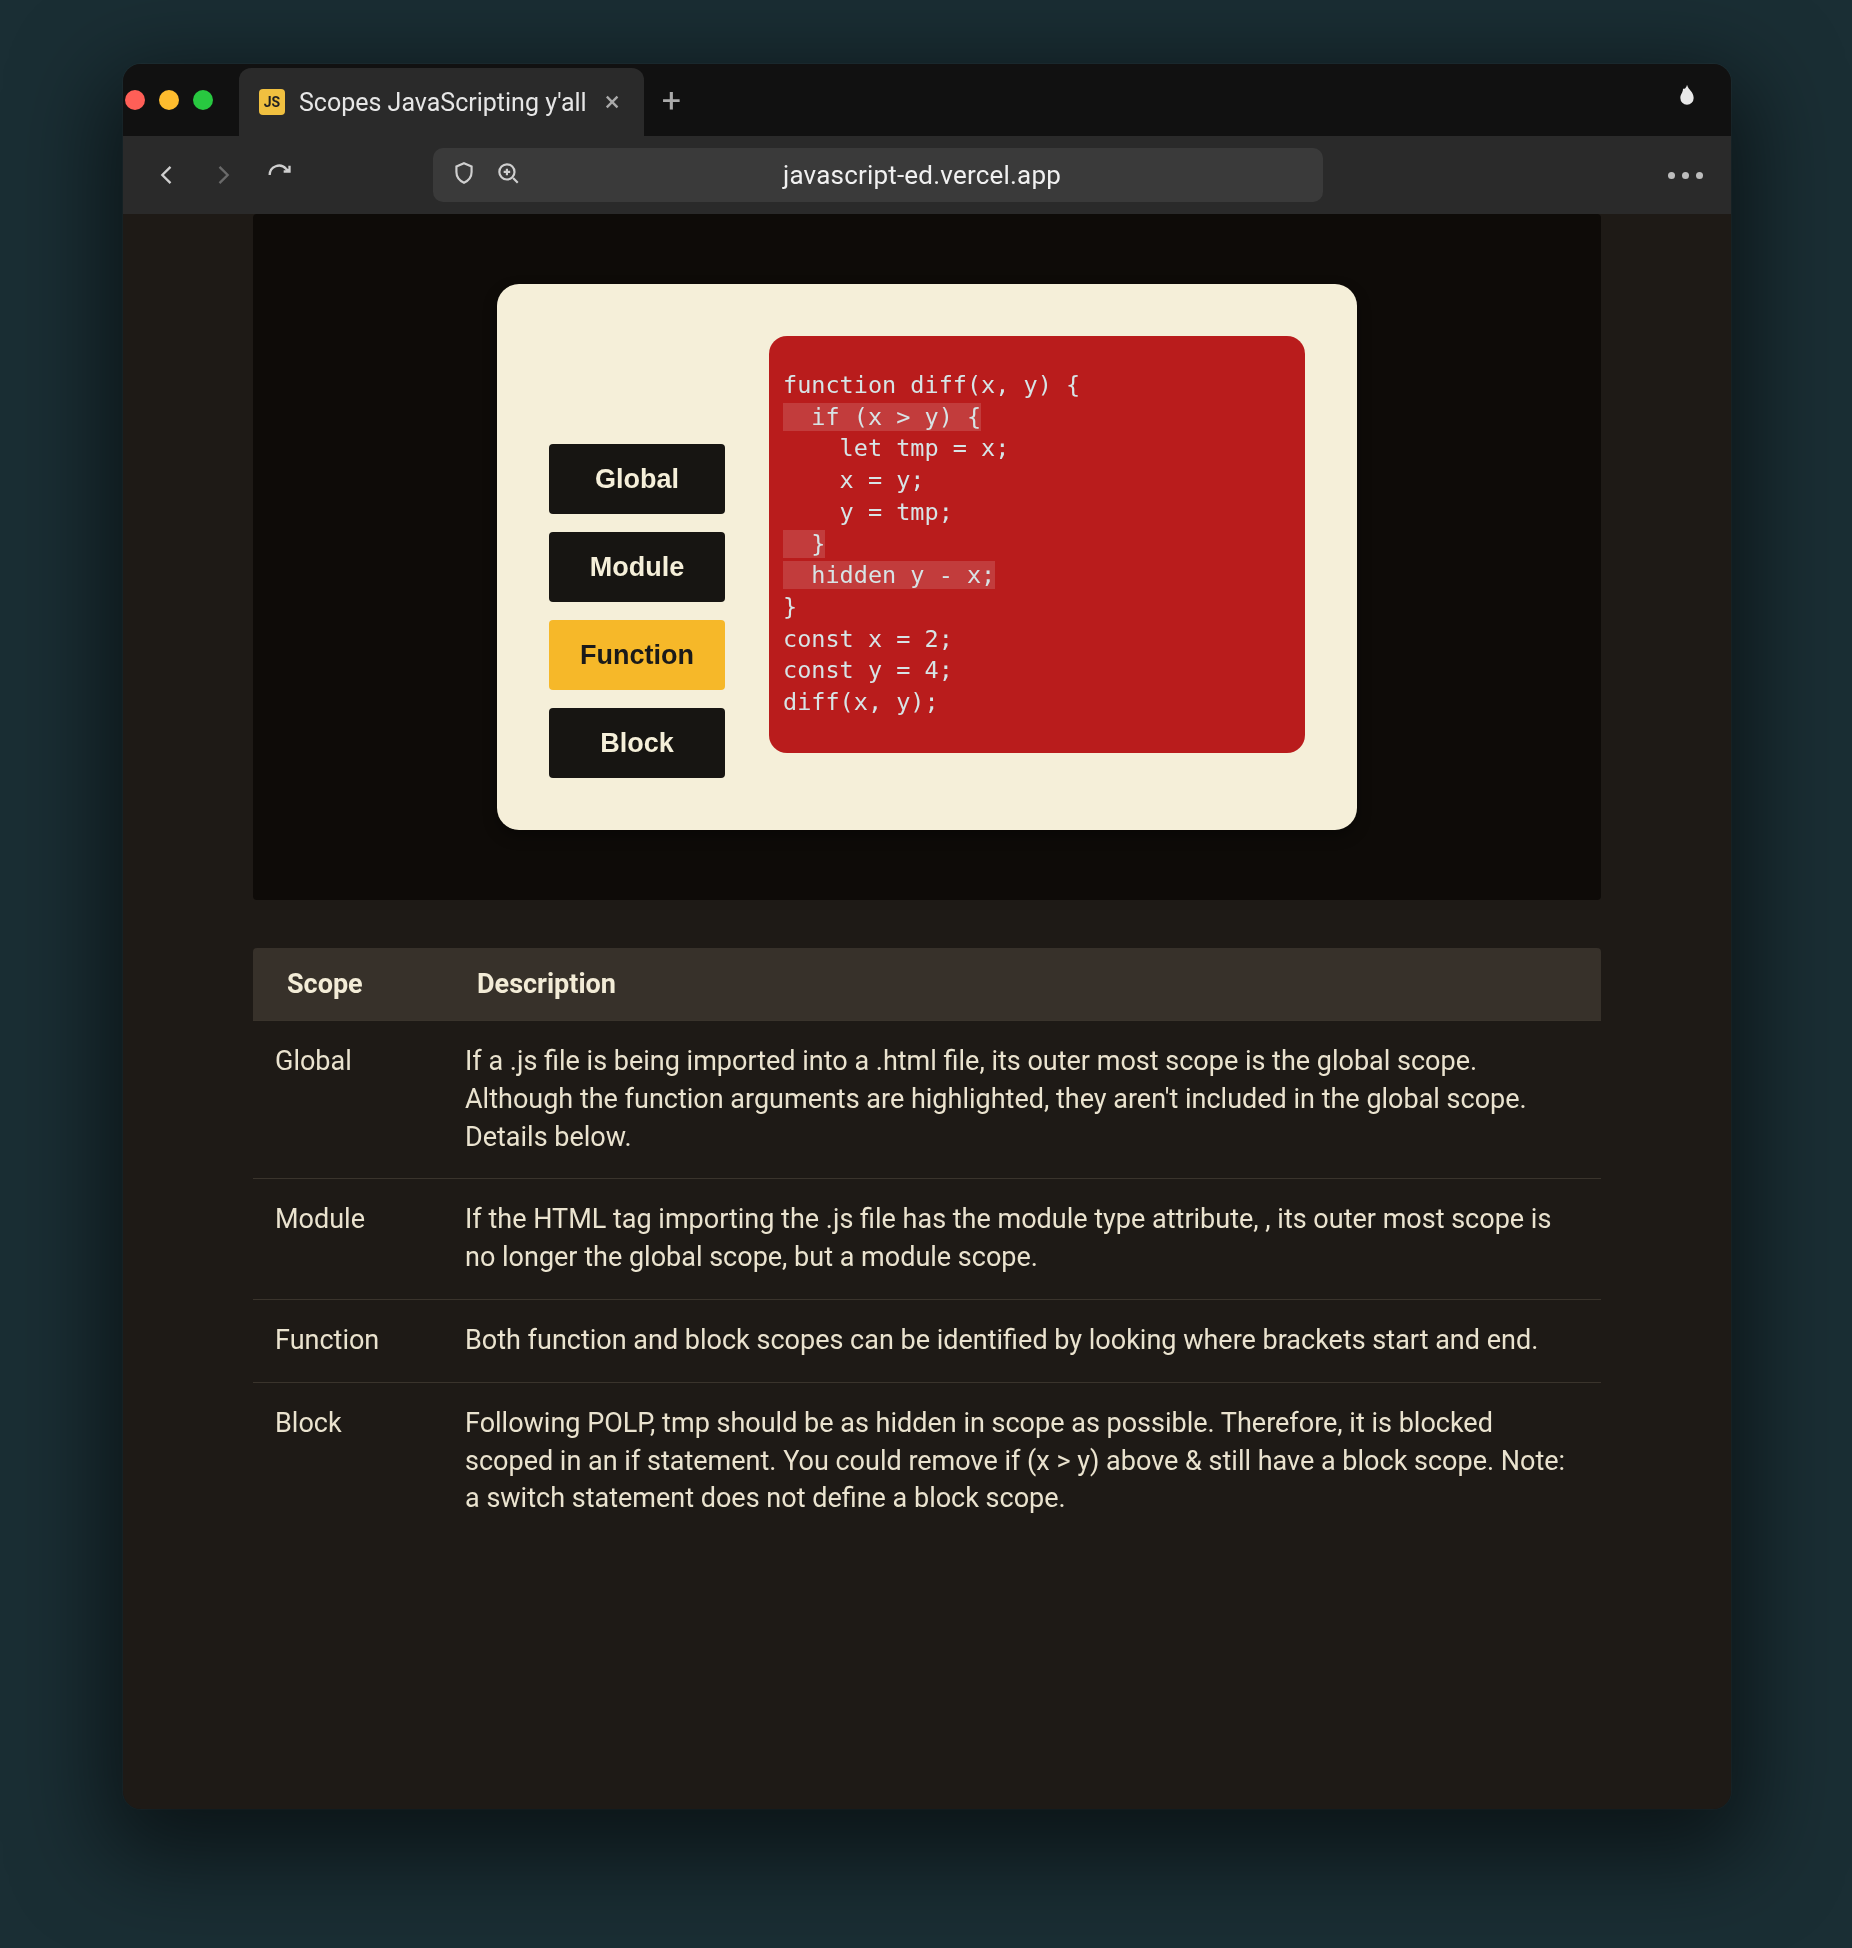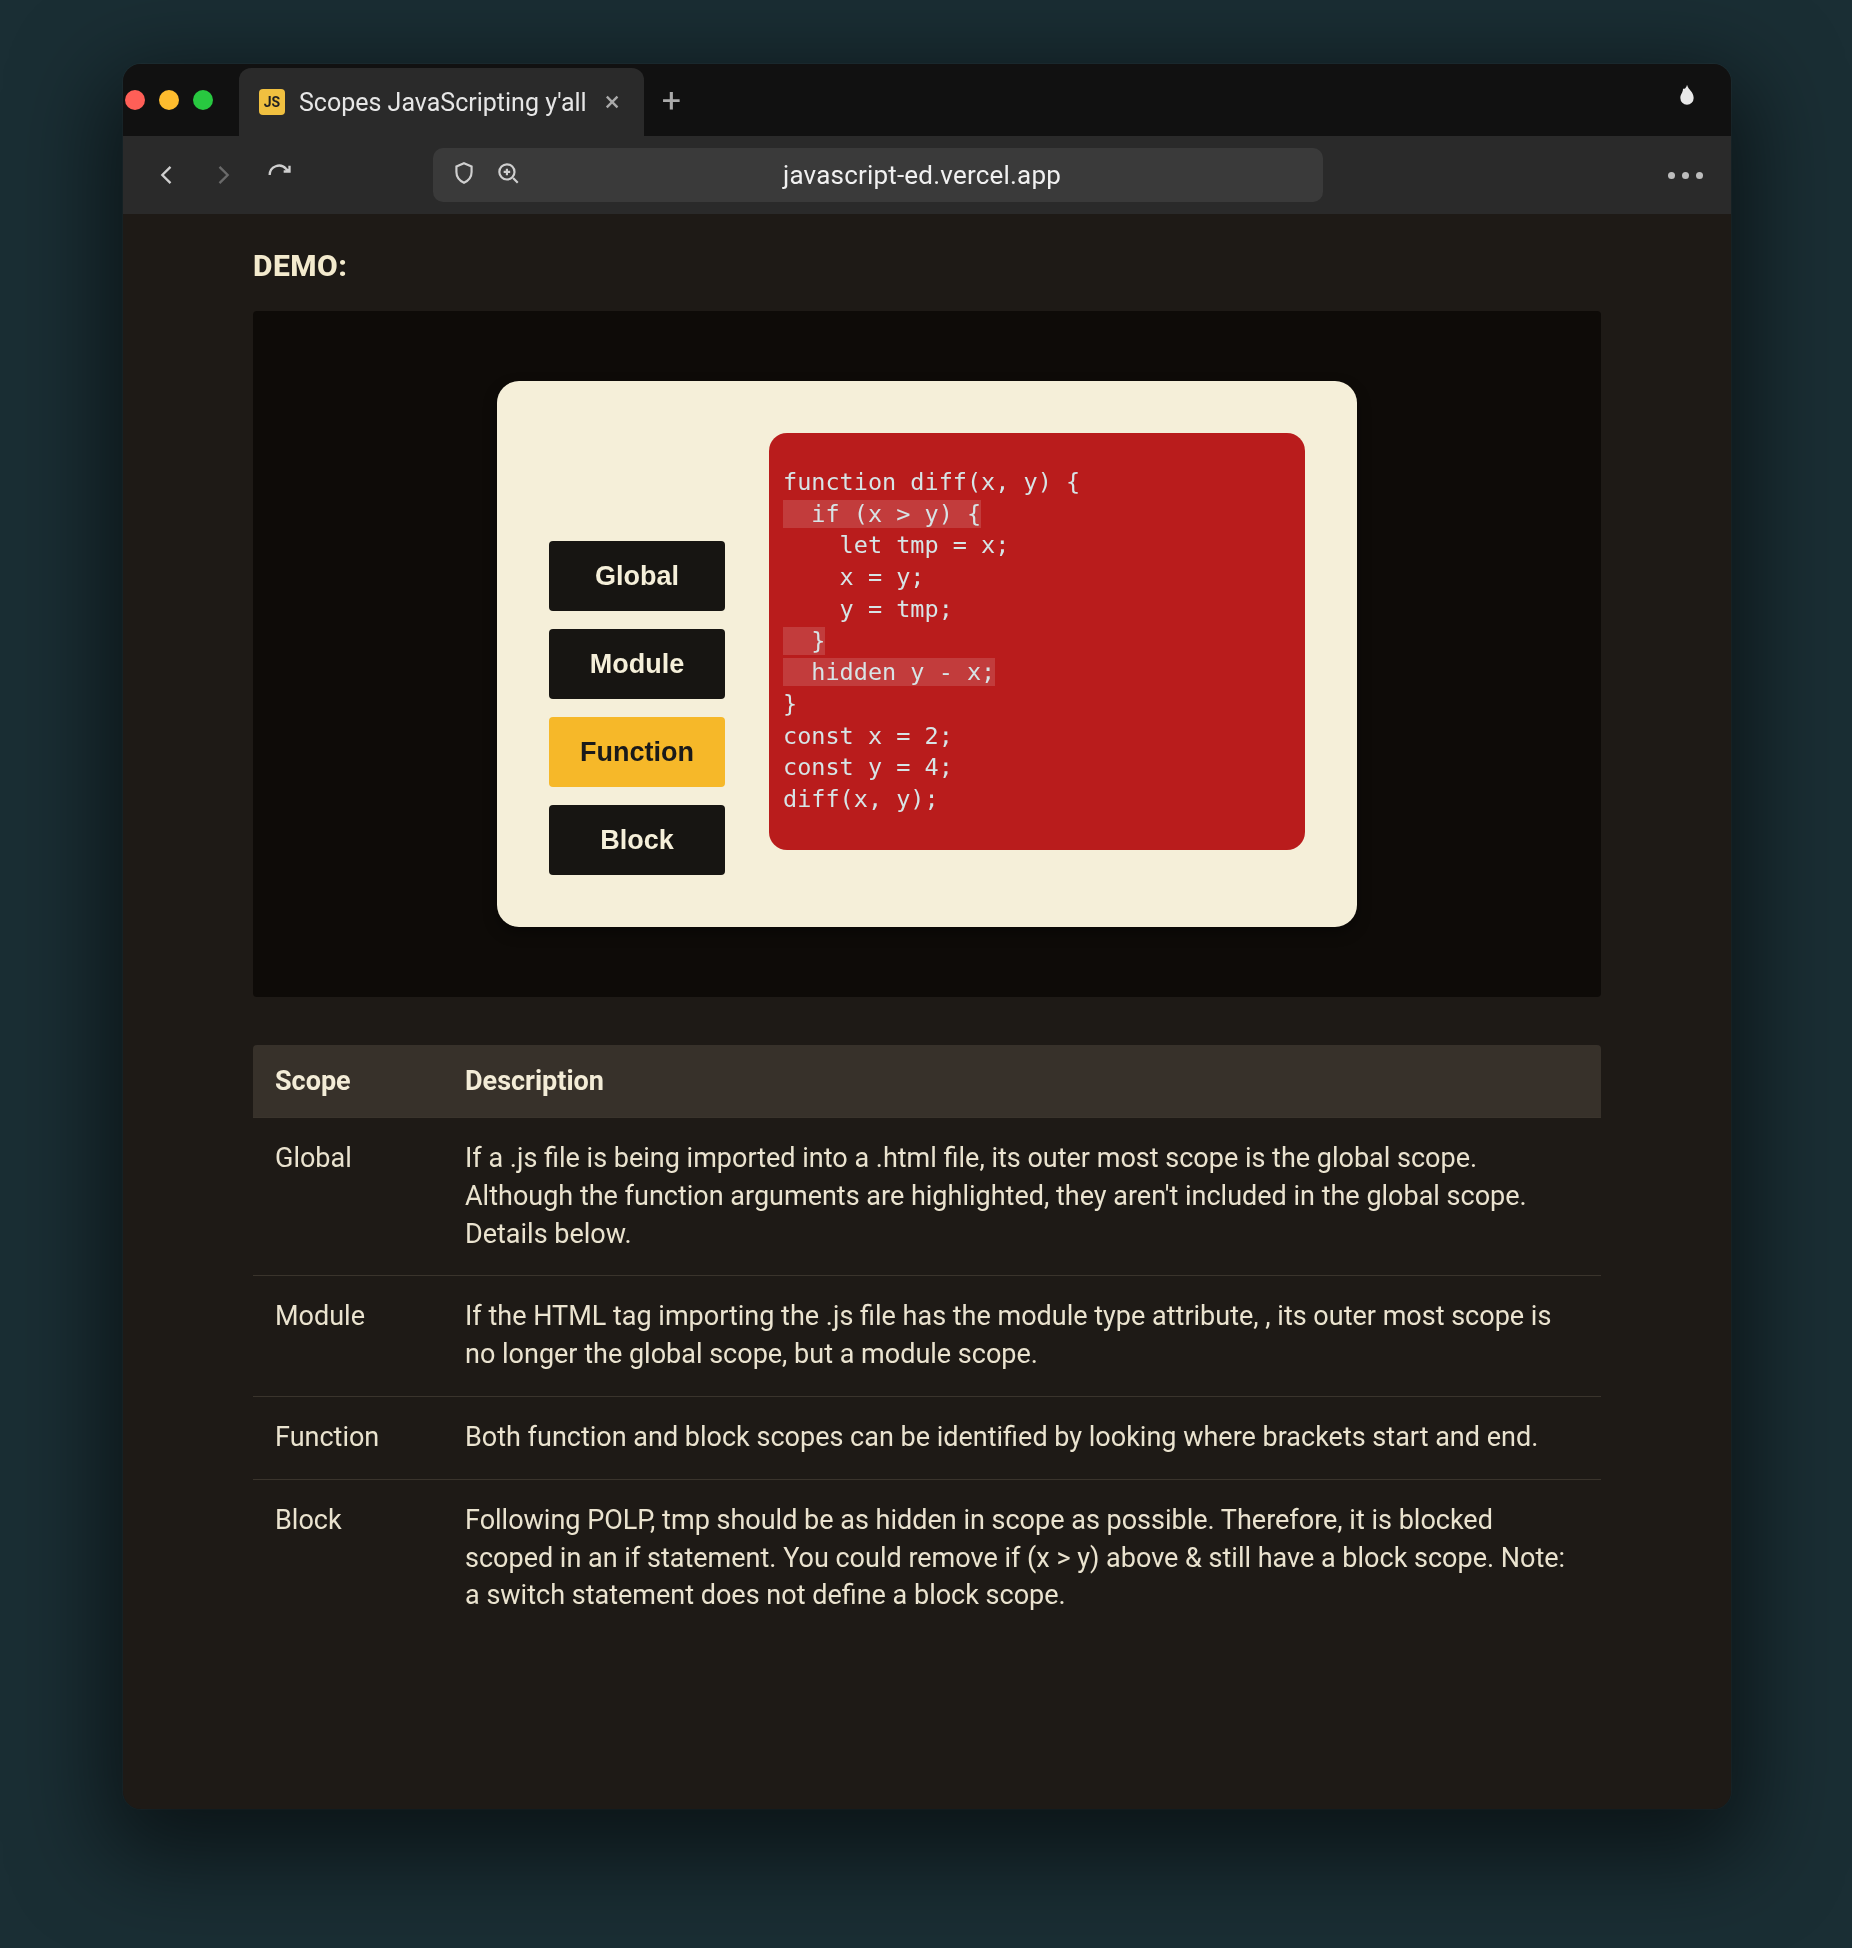--- a/index.html
+++ b/index.html
@@ -87,21 +87,21 @@
     color:#d7e4e6; font-family:Menlo,Consolas,monospace; font-size:23.5px;
     line-height:1.35; width:538px;
   }
   .code-box .hl { background:rgba(255,255,255,0.14); }
   .code-box .line { white-space:pre; display:block; }
 
   
   .scope-table { width:100%; margin-top:48px; border-collapse:collapse; font-size:27px;}
   .scope-table thead th {
     background:#37312a; color:#f3ecd7; text-align:left; font-weight:700;
-    padding:20px 22px;
+    padding:20px 34px;
     margin-top:24px;
   }
   .scope-table thead th:first-child{ border-top-left-radius:4px;}
   .scope-table thead th:last-child { border-top-right-radius:4px;}
   .scope-table tbody td {
     padding:22px; color:#eae3cf; vertical-align:top;
     border-top:1.5px solid #3a342c; line-height:1.4;
   }
   .scope-table tbody td:first-child { width:190px; }
 </style>
@@ -162,21 +162,20 @@
       </div>
       <div class="overflow-menu">
         <div class="dotsmall"></div>
           <div class="dotsmall"></div>
           <div class="dotsmall"></div>
       </div>
     </div>
 
     <div class="content">
 
-      <div class="section-label">DEMO:</div>
 
       <div class="demo-panel">
         <div class="card">
           <div class="scope-buttons" id="scope-buttons">
               <button class="scope-btn">Global</button>
               <button class="scope-btn">Module</button>
               <button class="scope-btn active">Function</button>
               <button class="scope-btn">Block</button>
             </div>
           <div class="code-box" id="code-box">

